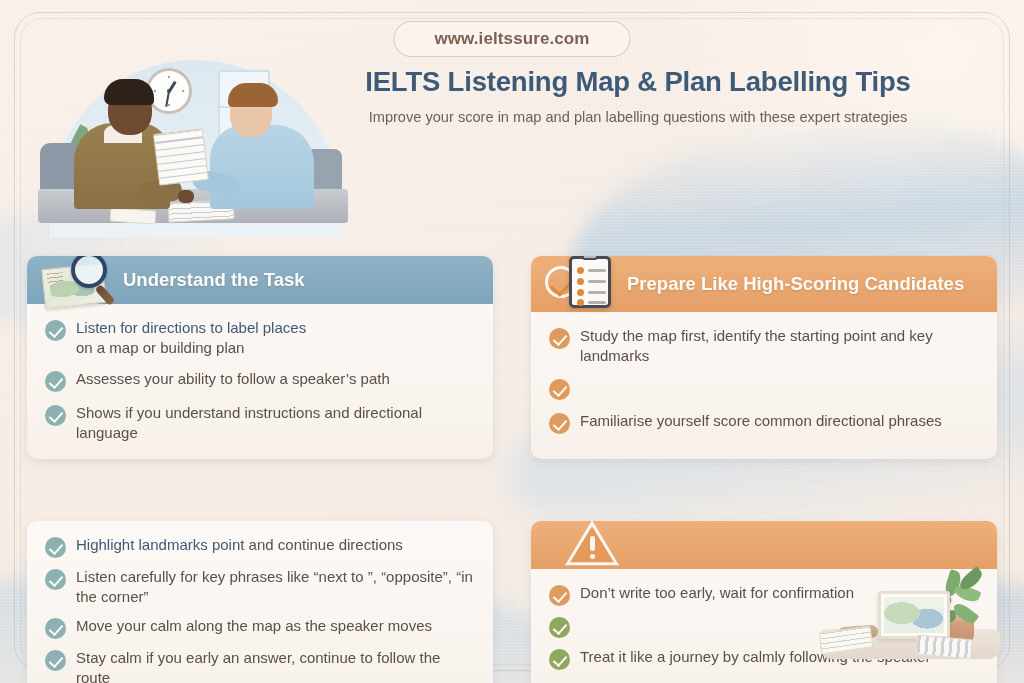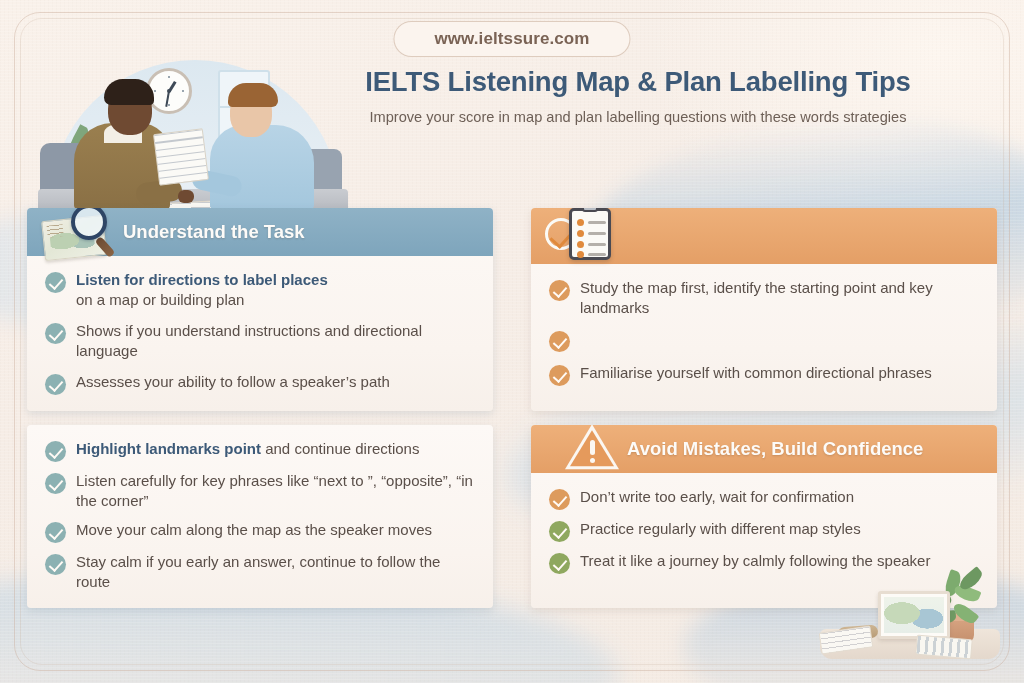--- a/index.html
+++ b/index.html
@@ -239,25 +239,26 @@
     left: 27px; top: 208px;
     width: 970px;
     display: grid;
     grid-template-columns: 466px 466px;
     column-gap: 38px;
     row-gap: 14px;
     z-index: 4;
   }
 
   .card {
-    border-radius: 4px;
+    border-radius: 10px;
     overflow: hidden;
     background: linear-gradient(180deg, #fdf9f6 0%, #faf4ef 70%, #f7f0ea 100%);
     box-shadow: 0 3px 9px rgba(120,100,86,.13);
     position: relative;
+    margin-top: 48px;
   }
   .card-blue  { box-shadow: 0 3px 9px rgba(90,120,145,.16); }
 
   .card-head {
     height: 48px;
     display: flex;
     align-items: center;
     padding-left: 96px;
     position: relative;
   }
@@ -429,21 +430,21 @@
   }
   .chk-teal   { background: #8cb1b2; }
   .chk-orange { background: #dd9b5d; }
   .chk-green  { background: #8fa85f; }
 
   .btext {
     font-size: 15px;
     line-height: 1.33;
     color: #5a4f49;
   }
-  .btext b { color: #3d5a78; font-weight: bold; }
+  .btext b { color: #3d5a78; font-weight: normal; }
 
   
   .deco-br {
     position: absolute;
     right: 24px; bottom: 18px;
     width: 180px; height: 105px;
     z-index: 5;
     pointer-events: none;
   }
   .deco-table {
@@ -552,46 +553,46 @@
       <div class="body"></div>
         <div class="head"></div>
         <div class="hair"></div>
       <div class="arm"></div>
         <div class="paper"></div>
     </div>
   </div>
 
   <div class="title-wrap">
     <div class="main-title">IELTS Listening Map &amp; Plan Labelling Tips</div>
-    <div class="subtitle">Improve your score in map and plan labelling questions with these words strategies</div>
+    <div class="subtitle">Improve your score in map and plan labelling questions with these expert strategies</div>
   </div>
 
   <div class="grid">
 
     <div class="card card-blue">
       <div class="card-head head-blue">
         <div class="card-icon">
           <div class="ico-map"></div>
           <div class="ico-glass-handle"></div>
           <div class="ico-glass"></div>
         </div>
         <div class="card-title">Understand the Task</div>
       </div>
       <div class="card-body">
         <div class="bullet">
           <span class="chk chk-teal"></span>
           <span class="btext"><b>Listen for directions to label places</b><br><span>on a map or building plan</span></span>
         </div>
         <div class="bullet">
           <span class="chk chk-teal"></span>
+          <span class="btext">Assesses your ability to follow a speaker’s path</span>
+        </div>
+        <div class="bullet">
+          <span class="chk chk-teal"></span>
           <span class="btext">Shows if you understand instructions and directional language</span>
-        </div>
-        <div class="bullet">
-          <span class="chk chk-teal"></span>
-          <span class="btext">Assesses your ability to follow a speaker’s path</span>
         </div>
       </div>
     </div>
 
     <div class="card">
       <div class="card-head head-orange two-line">
         <div class="card-icon">
           <div class="ico-check-ring"></div>
           <div class="ico-clip">
             <div class="clip-top"></div>
@@ -606,32 +607,33 @@
             <div class="row r3">
                 <i></i>
                 <b></b>
               </div>
             <div class="row r4">
                 <i></i>
                 <b></b>
               </div>
           </div>
         </div>
+        <div class="card-title">Prepare Like High-Scoring Candidates</div>
       </div>
       <div class="card-body">
         <div class="bullet">
           <span class="chk chk-orange"></span>
           <span class="btext">Study the map first, identify the starting point and key landmarks</span>
         </div>
         <div class="bullet">
           <span class="chk chk-orange"></span>
         </div>
         <div class="bullet">
           <span class="chk chk-orange"></span>
-          <span class="btext">Familiarise yourself with common directional phrases</span>
+          <span class="btext">Familiarise yourself score common directional phrases</span>
         </div>
       </div>
     </div>
 
     <div class="card card-blue">
       <div class="card-body tight">
         <div class="bullet">
           <span class="chk chk-teal"></span>
           <span class="btext"><b>Highlight landmarks point</b> <span>and continue directions</span></span>
         </div>
@@ -653,30 +655,28 @@
     <div class="card">
       <div class="card-head head-orange">
         <div class="card-icon">
           <div class="ico-warn">
             <div class="tri"></div>
             <div class="tri-in"></div>
             <div class="bang"></div>
             <div class="bang-dot"></div>
           </div>
         </div>
-        <div class="card-title">Avoid Mistakes, Build Confidence</div>
       </div>
       <div class="card-body tight">
         <div class="bullet">
           <span class="chk chk-orange"></span>
           <span class="btext">Don’t write too early, wait for confirmation</span>
         </div>
         <div class="bullet">
           <span class="chk chk-green"></span>
-          <span class="btext">Practice regularly with different map styles</span>
         </div>
         <div class="bullet">
           <span class="chk chk-green"></span>
           <span class="btext">Treat it like a journey by calmly following the speaker</span>
         </div>
       </div>
     </div>
 
   </div>
 

